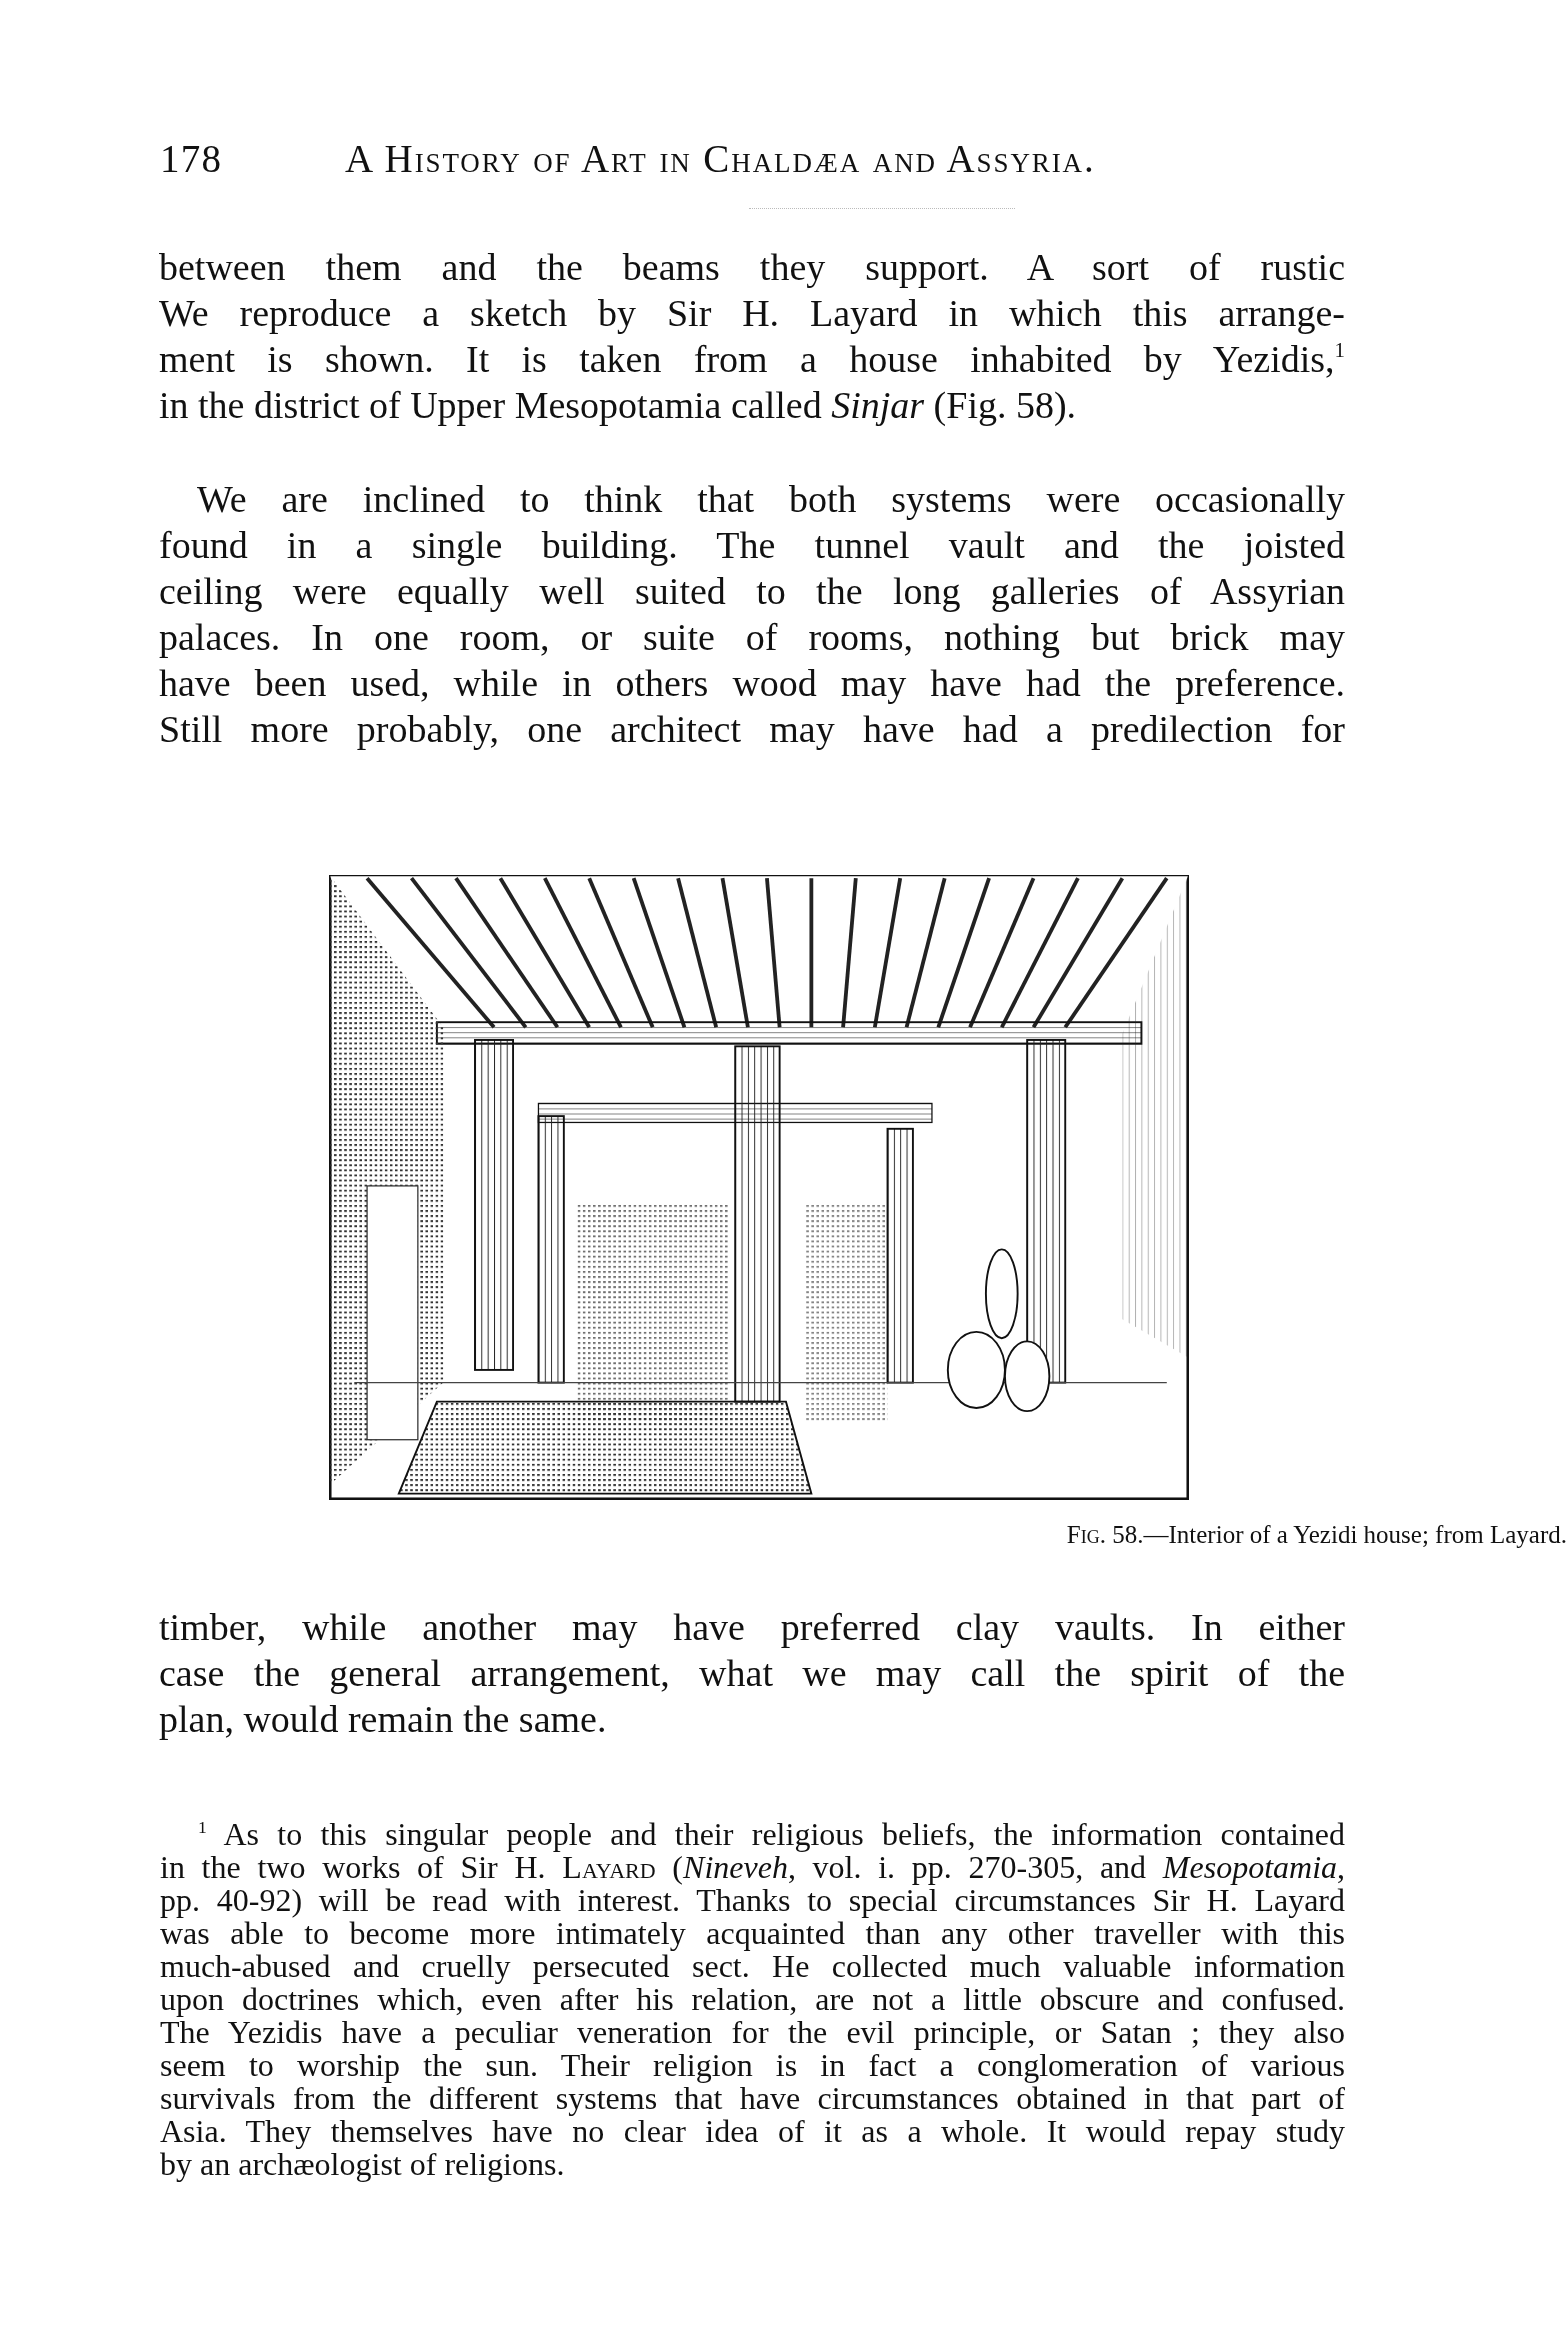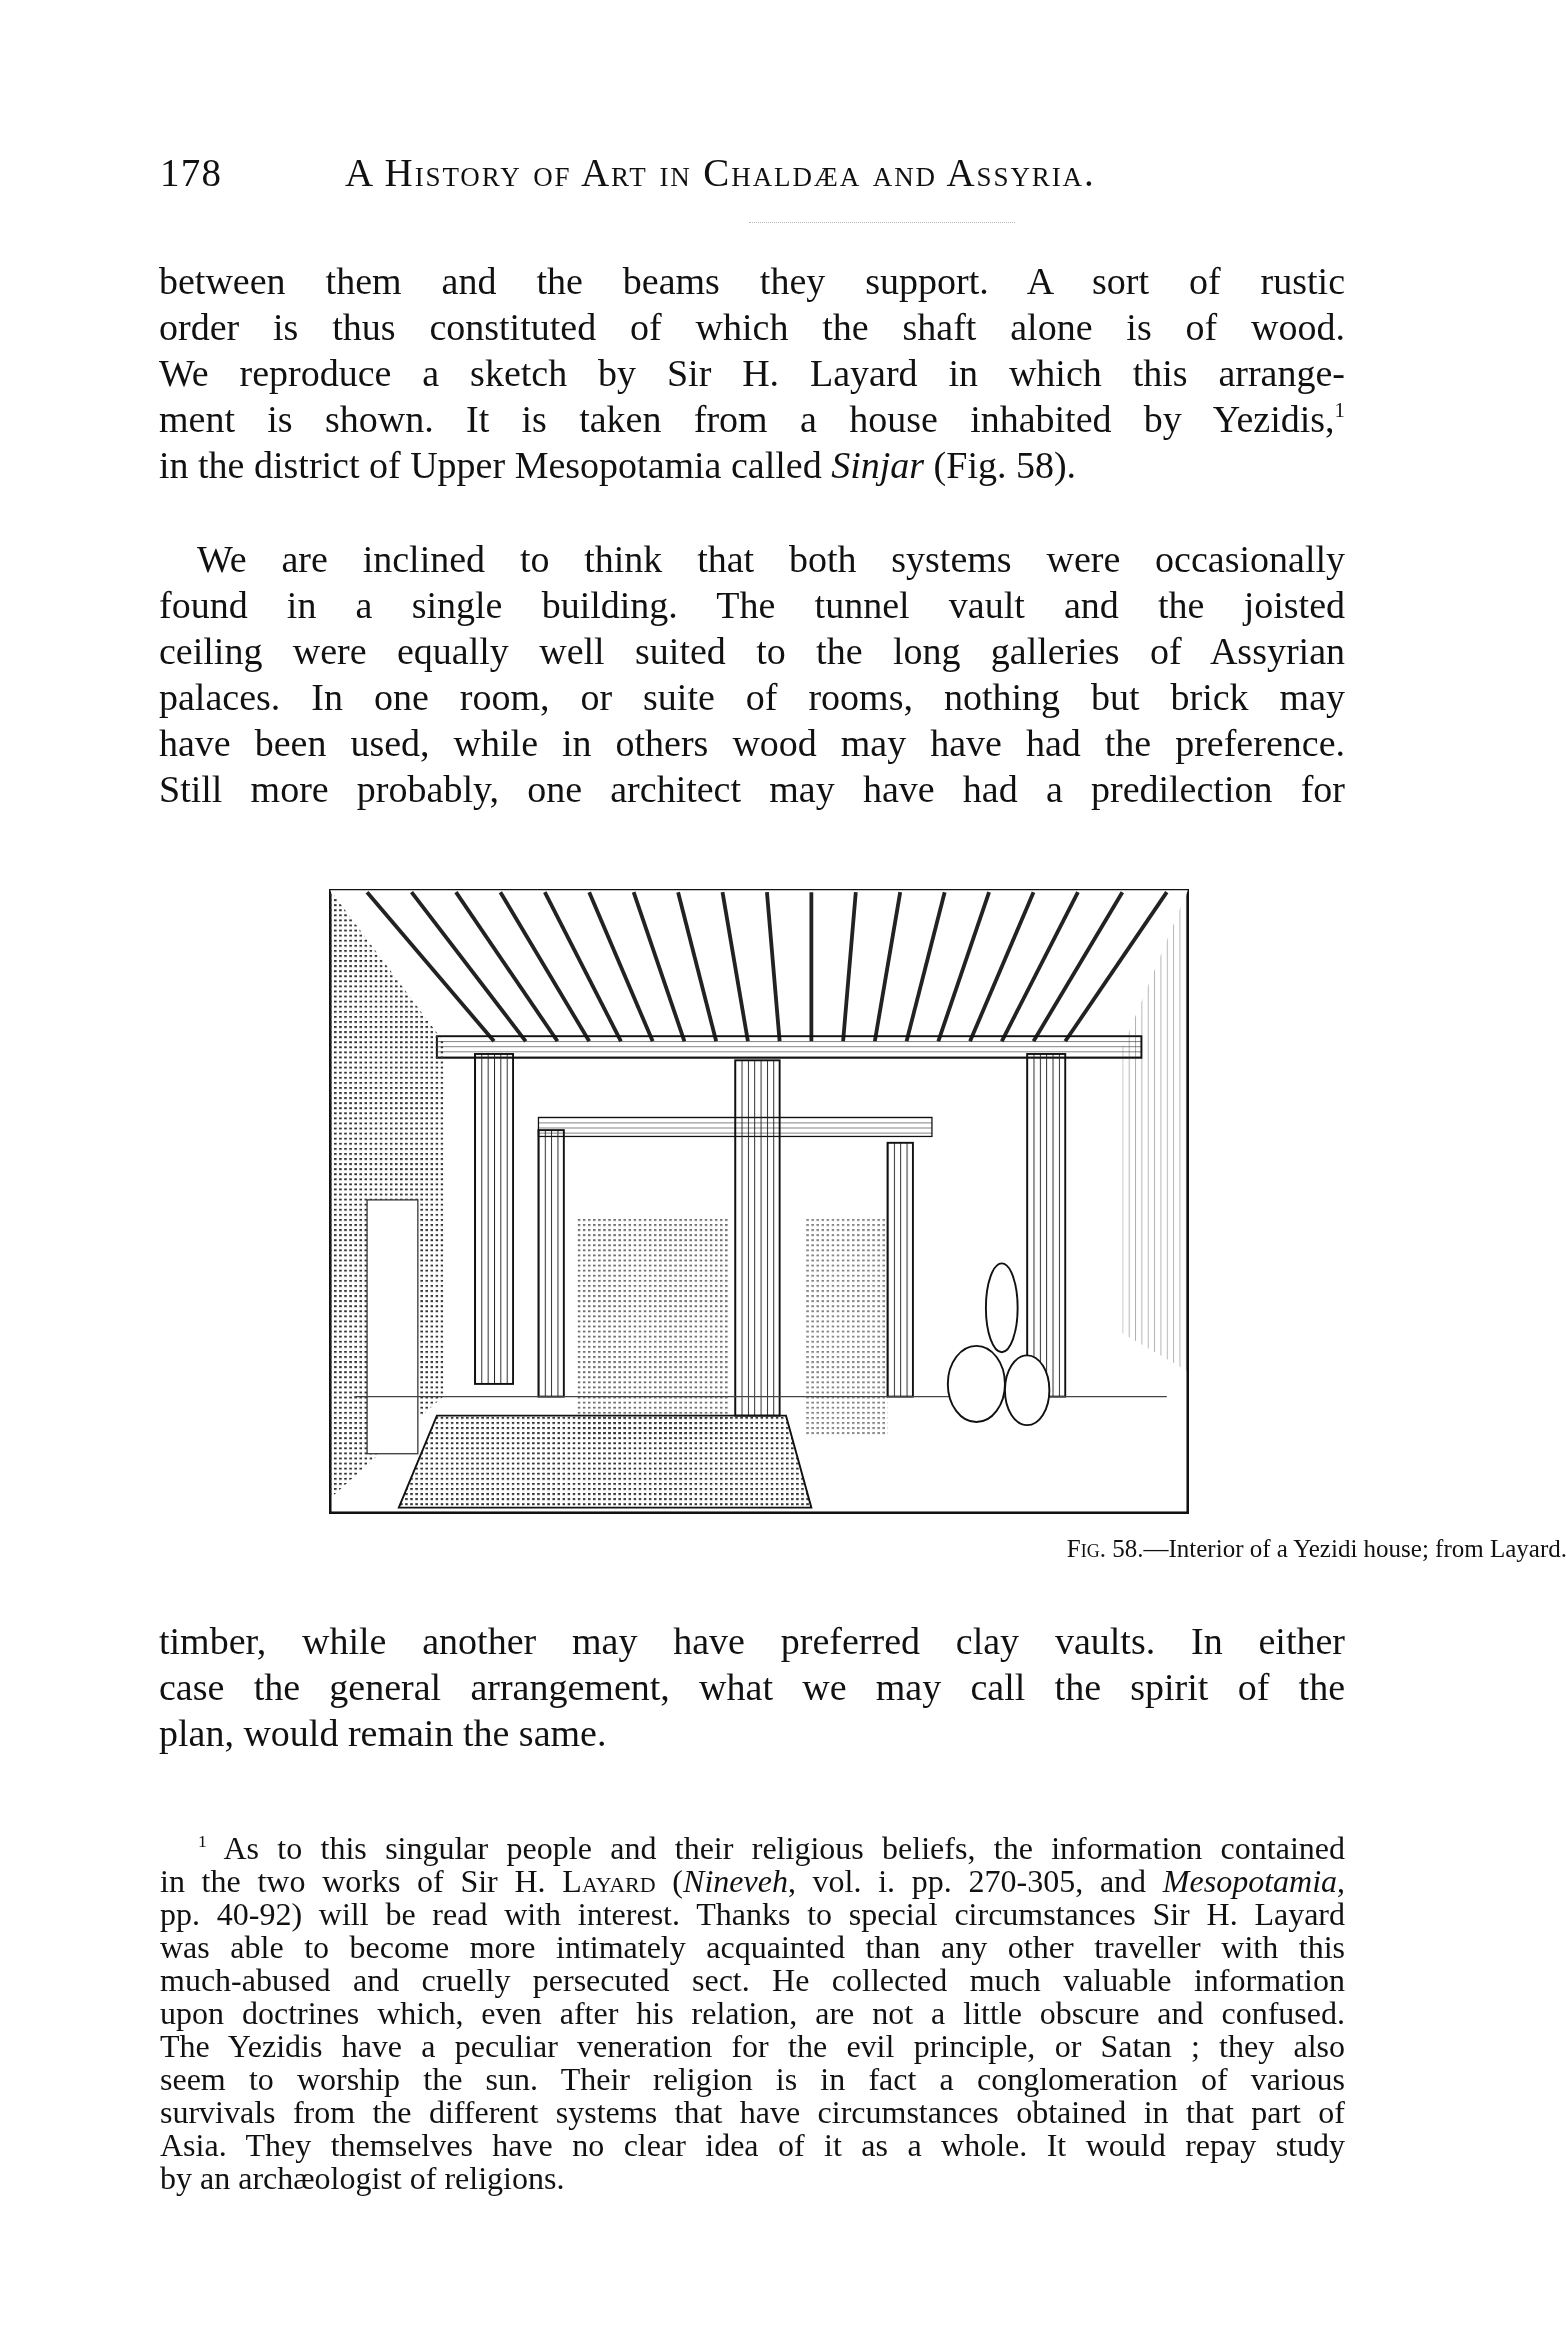--- a/index.html
+++ b/index.html
@@ -1,18 +1,18 @@
 <!DOCTYPE html>
 <html style="font-size:10px"><head>
 <meta charset="utf-8">
 <style>
   html,body{margin:0;padding:0;background:#fff;}
   body{width:1567px;height:2342px;position:relative;overflow:hidden;color:#111;
        font-family:"Liberation Serif","DejaVu Serif",serif;}
-  .page{position:absolute;left:0;top:14px;width:1567px;height:1912px;}
+  .page{position:absolute;left:0;top:0;width:1567px;height:1912px;}
   .header{position:absolute;left:160px;top:136px;width:1205px;height:51px;
           font-size:39px;letter-spacing:1.3px;white-space:nowrap;}
   .header .pno{position:absolute;left:0;top:0;}
   .header .title{position:absolute;left:146px;top:0;font-variant:small-caps;letter-spacing:1.9px;margin-left:39px;}
   .rule{position:absolute;left:749px;top:208px;width:266px;height:0;border-top:1.3px dotted #bbb;}
   .body{position:absolute;left:159px;width:1186px;font-size:38px;line-height:46px;}
   .line{display:block;white-space:nowrap;text-align:justify;text-align-last:justify;height:46px;}
   .line.last{text-align-last:left;}
   .indent{padding-left:38px;margin-top:48px;}
   .b1{top:244px;}
@@ -32,21 +32,20 @@
 <div class="page">
 
   <div class="header">
     <span class="pno">178</span>
     <span class="title">A History of Art in Chaldæa and Assyria.</span>
   </div>
   <div class="rule"></div>
 
   <div class="body b1">
     <span class="line">between them and the beams they support.  A sort of rustic</span>
-    <span class="line">order is thus constituted of which the shaft alone is of wood.</span>
     <span class="line">We reproduce a sketch by Sir H. Layard in which this arrange-</span>
     <span class="line"><span>ment is shown.  It is taken from a house inhabited by Yezidis,</span><sup>1</sup></span>
     <span class="line last"><span>in the district of Upper Mesopotamia called </span><i>Sinjar</i><span> (Fig. 58).</span></span>
     <span class="line indent">We are inclined to think that both systems were occasionally</span>
     <span class="line">found in a single building.  The tunnel vault and the joisted</span>
     <span class="line">ceiling were equally well suited to the long galleries of Assyrian</span>
     <span class="line">palaces.  In one room, or suite of rooms, nothing but brick may</span>
     <span class="line">have been used, while in others wood may have had the preference.</span>
     <span class="line">Still more probably, one architect may have had a predilection for</span>
   </div>

